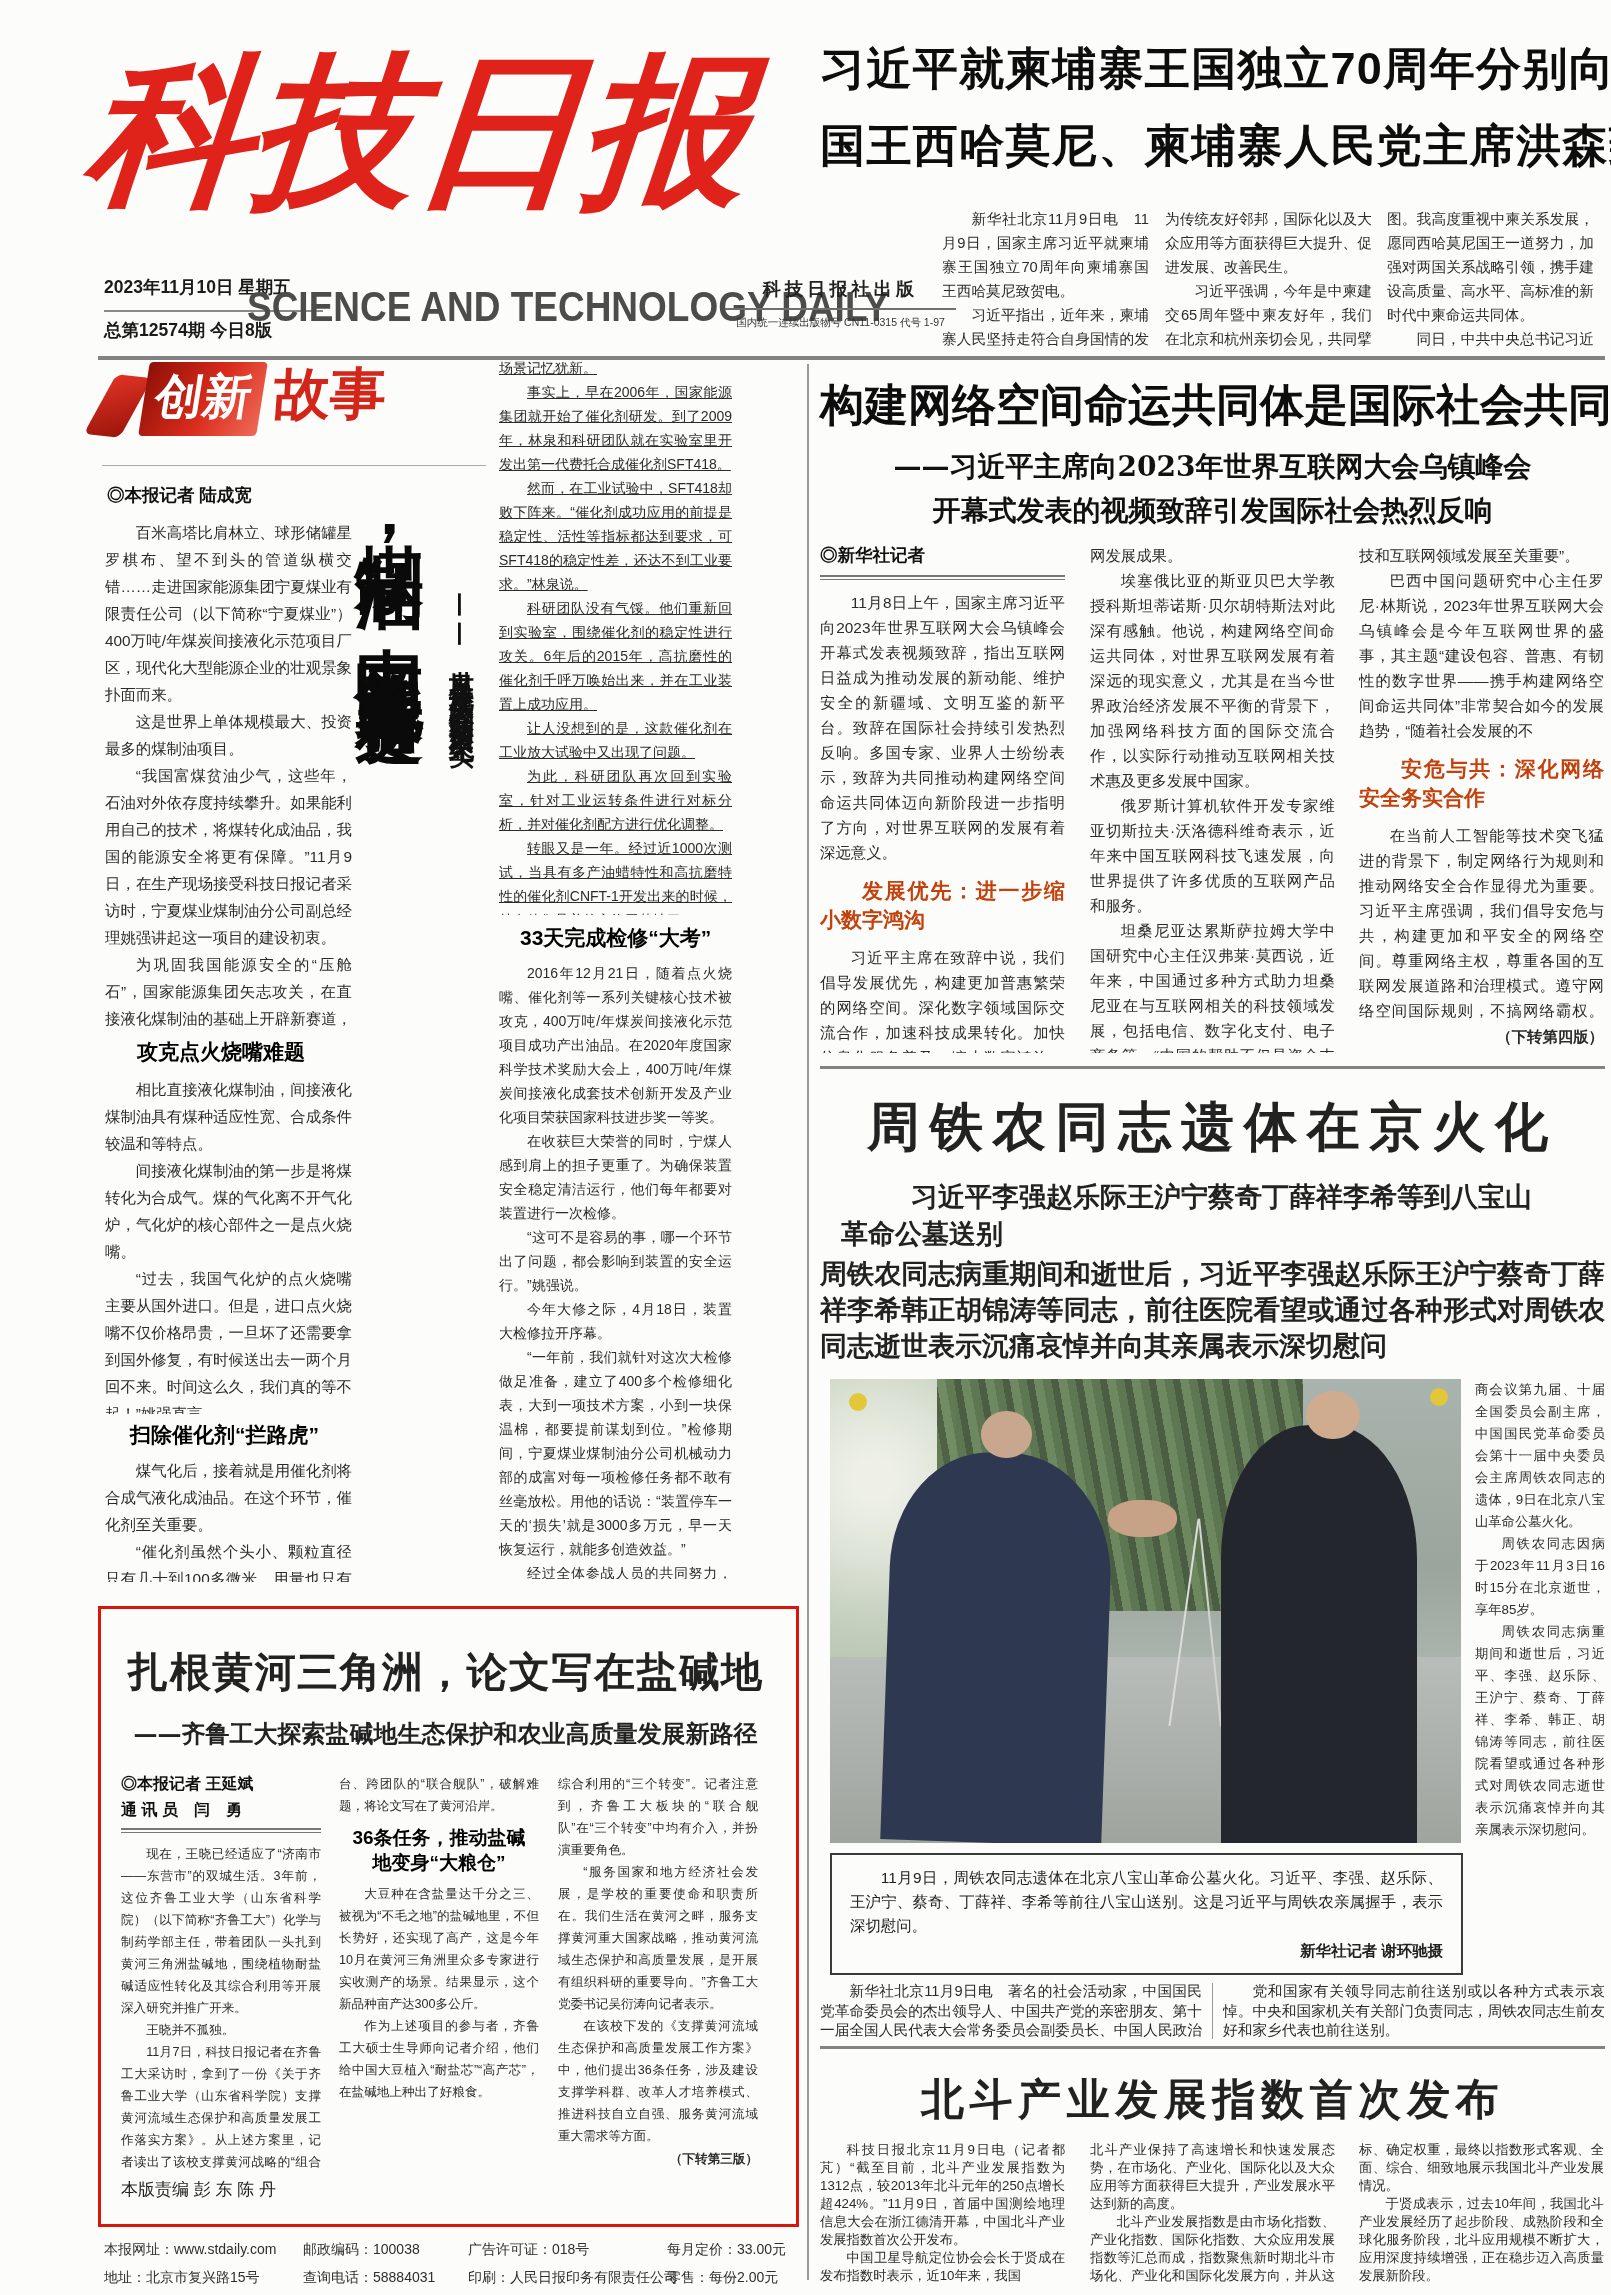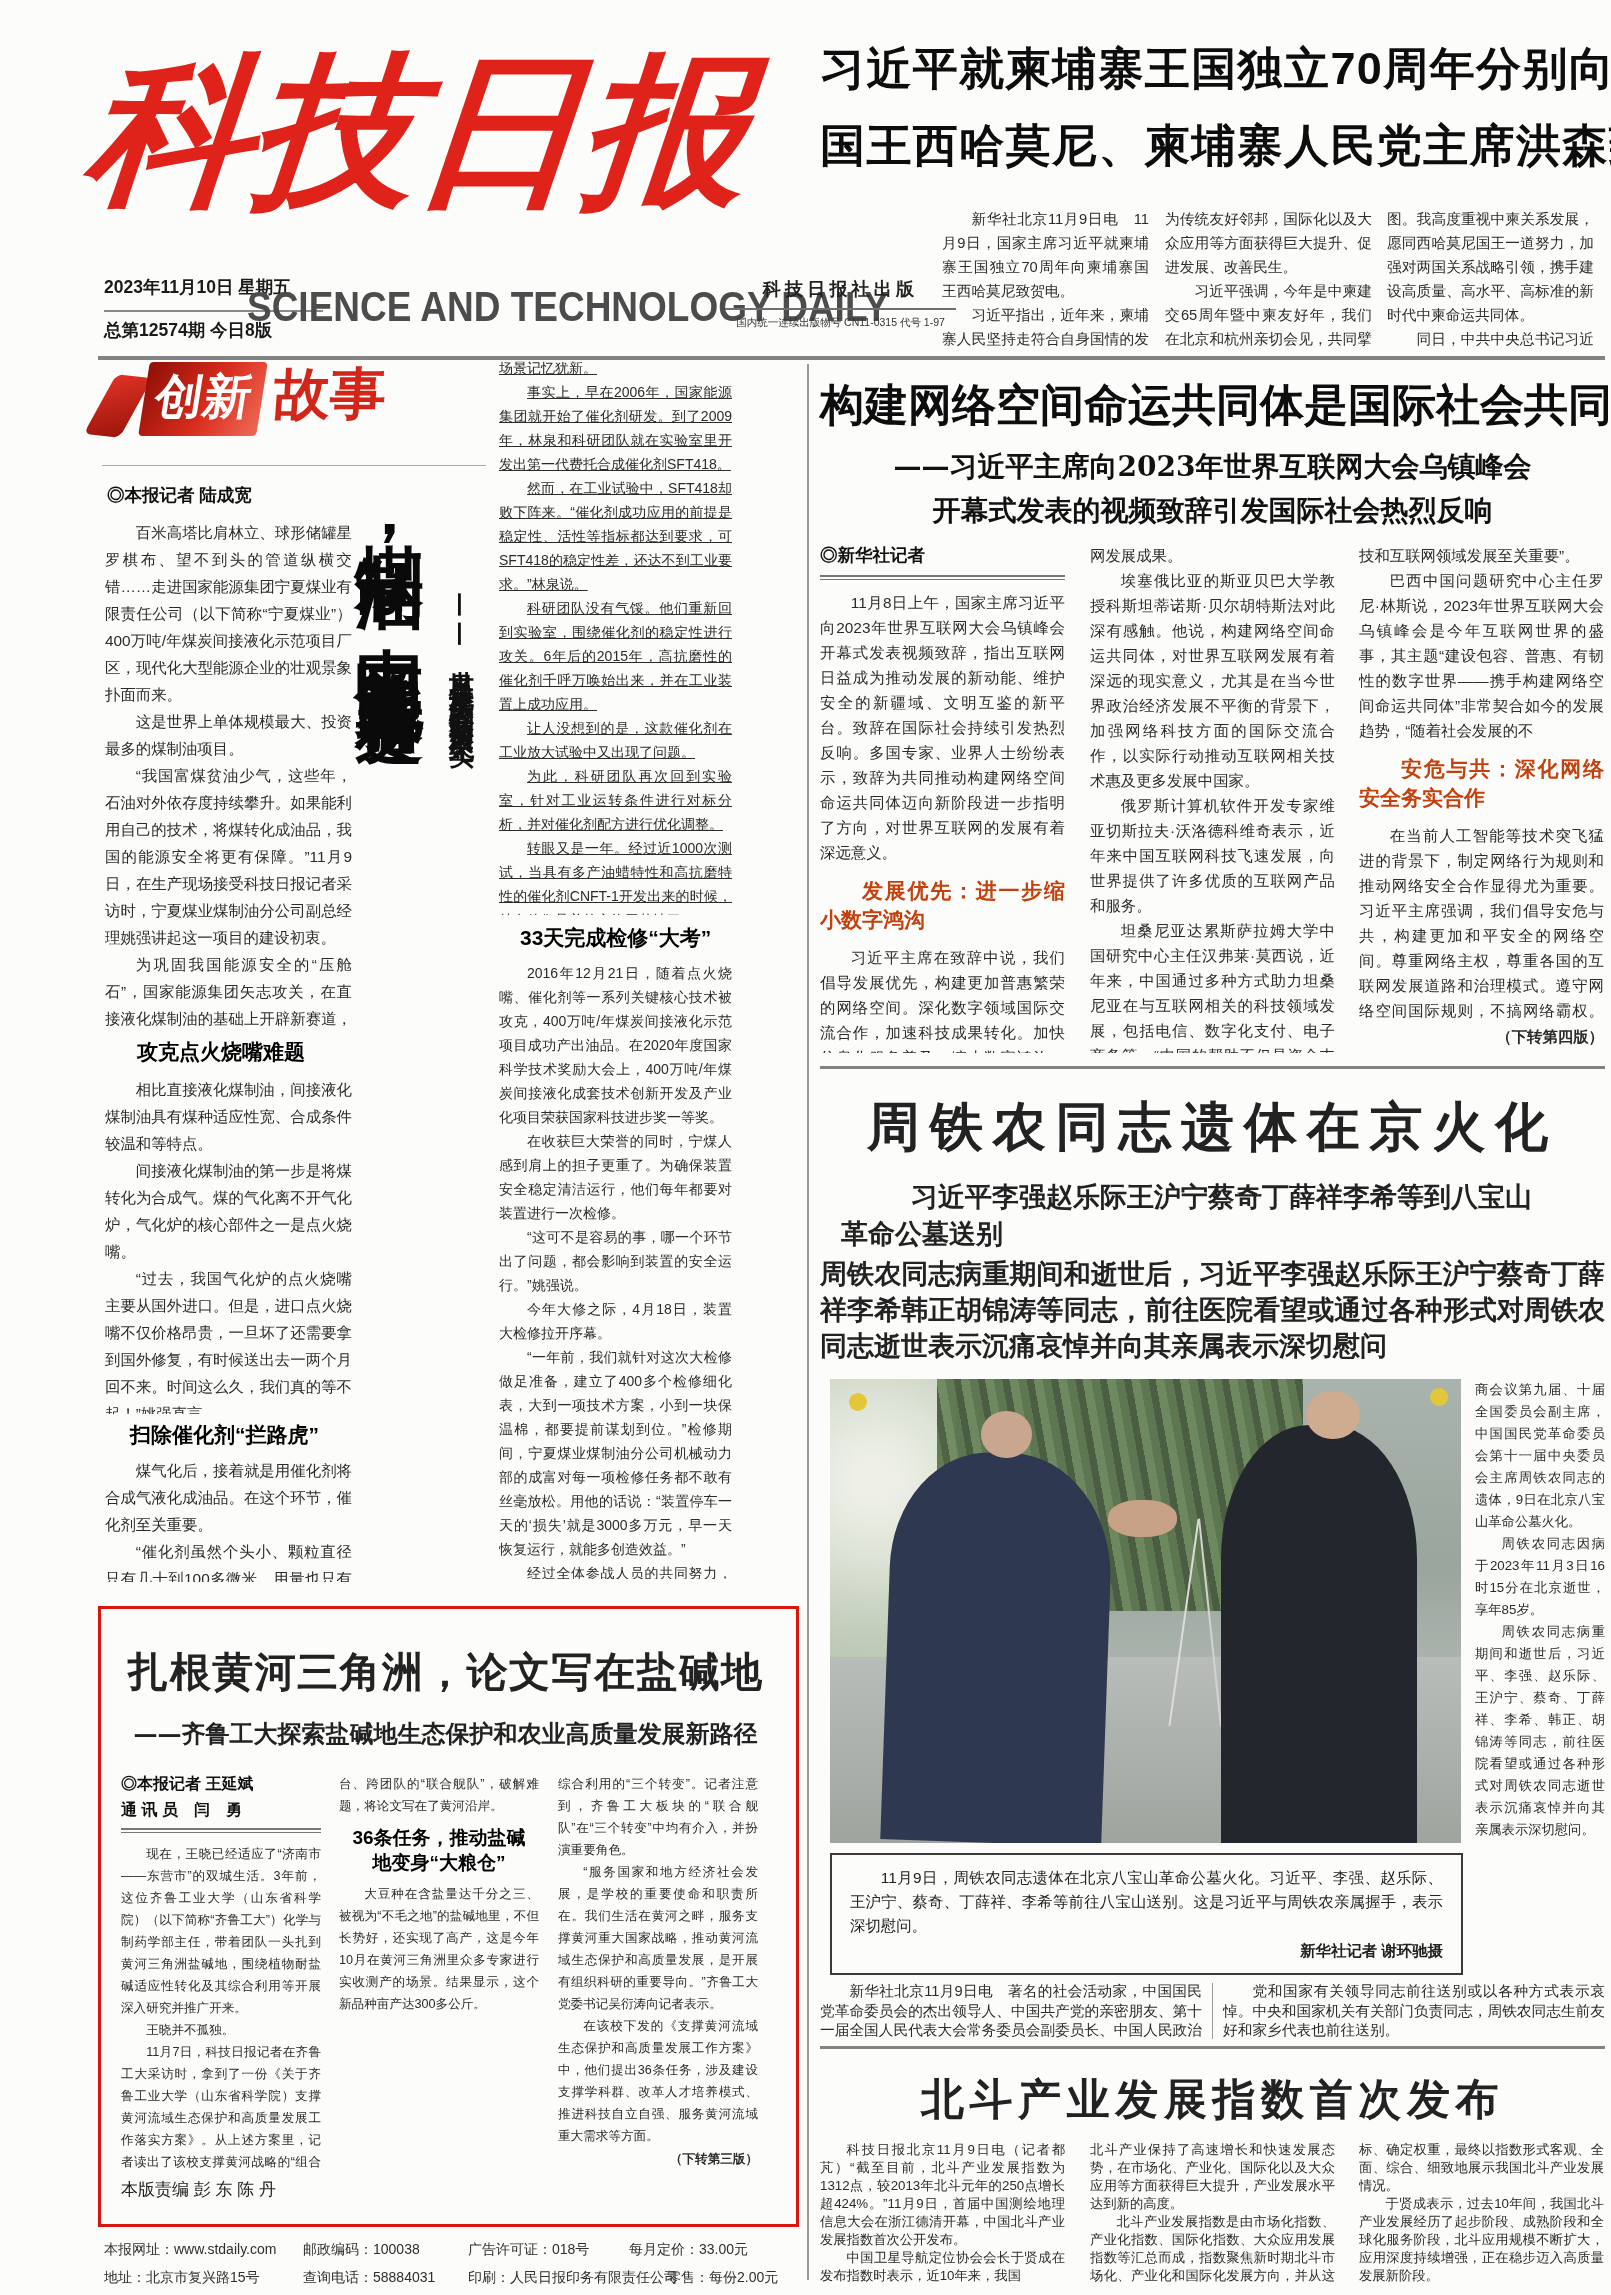--- a/index.html
+++ b/index.html
@@ -253,33 +253,34 @@
     <div class="dbl"></div>
     <p class="p">现在，王晓已经适应了“济南市——东营市”的双城生活。3年前，这位齐鲁工业大学（山东省科学院）（以下简称“齐鲁工大”）化学与制药学部主任，带着团队一头扎到黄河三角洲盐碱地，围绕植物耐盐碱适应性转化及其综合利用等开展深入研究并推广开来。</p>
     <p class="p">王晓并不孤独。</p>
     <p class="p">11月7日，科技日报记者在齐鲁工大采访时，拿到了一份《关于齐鲁工业大学（山东省科学院）支撑黄河流域生态保护和高质量发展工作落实方案》。从上述方案里，记者读出了该校支撑黄河战略的“组合拳”——根植黄河流域城乡，组建跨学科、跨平</p>
   </div>
   <div class="col t18 jt" style="left:339px;top:1773px;width:200px;height:397px;">
     <p class="pc">台、跨团队的“联合舰队”，破解难题，将论文写在了黄河沿岸。</p>
     <div class="colhead center" style="font-size:19px;margin:9.8px 0 0 0;">36条任务，推动盐碱</div>
     <div class="colhead center" style="font-size:19px;margin:2.8px 0 9.8px 0;">地变身“大粮仓”</div>
     <p class="p">大豆种在含盐量达千分之三、被视为“不毛之地”的盐碱地里，不但长势好，还实现了高产，这是今年10月在黄河三角洲里众多专家进行实收测产的场景。结果显示，这个新品种亩产达300多公斤。</p>
+    <p class="p">作为上述项目的参与者，齐鲁工大硕士生导师向记者介绍，他们给中国大豆植入“耐盐芯”“高产芯”，在盐碱地上种出了好粮食。</p>
   </div>
   <div class="col t18 jt" style="left:558px;top:1773px;width:200px;height:397px;">
     <p class="pc">综合利用的“三个转变”。记者注意到，齐鲁工大板块的“联合舰队”在“三个转变”中均有介入，并扮演重要角色。</p>
     <p class="p">“服务国家和地方经济社会发展，是学校的重要使命和职责所在。我们生活在黄河之畔，服务支撑黄河重大国家战略，推动黄河流域生态保护和高质量发展，是开展有组织科研的重要导向。”齐鲁工大党委书记吴衍涛向记者表示。</p>
     <p class="p">在该校下发的《支撑黄河流域生态保护和高质量发展工作方案》中，他们提出36条任务，涉及建设支撑学科群、改革人才培养模式、推进科技自立自强、服务黄河流域重大需求等方面。</p>
     <p class="p">沿着济南市主干道经十路一路向东，一座黑色建筑映入眼帘，这是国家超级计算济南中心（以下简称“济南超算”）所在地。作为齐鲁工大的“最强大脑”，济南超算以强大算力支撑黄河流域生态保护和高质量发展。</p>
   </div>
   <div class="abs t18 jump" style="left:558px;top:2148px;width:200px;">（下转第三版）</div>
   <div class="abs" style="left:121px;top:2178px;font-size:17px;color:#222;">本版责编 彭 东 陈 丹</div>
 
   <div class="abs foot" style="left:104px;top:2241px;">本报网址：www.stdaily.com</div>
   <div class="abs foot" style="left:104px;top:2269px;">地址：北京市复兴路15号</div>
   <div class="abs foot" style="left:303px;top:2241px;">邮政编码：100038</div>
   <div class="abs foot" style="left:303px;top:2269px;">查询电话：58884031</div>
   <div class="abs foot" style="left:468px;top:2241px;">广告许可证：018号</div>
   <div class="abs foot" style="left:468px;top:2269px;">印刷：人民日报印务有限责任公司</div>
-  <div class="abs foot" style="left:629px;top:2241px;">每月定价：33.00元</div>
+  <div class="abs foot" style="left:667px;top:2241px;">每月定价：33.00元</div>
   <div class="abs foot" style="left:667px;top:2269px;">零售：每份2.00元</div>
 
 </div>
 
 
 </body></html>

